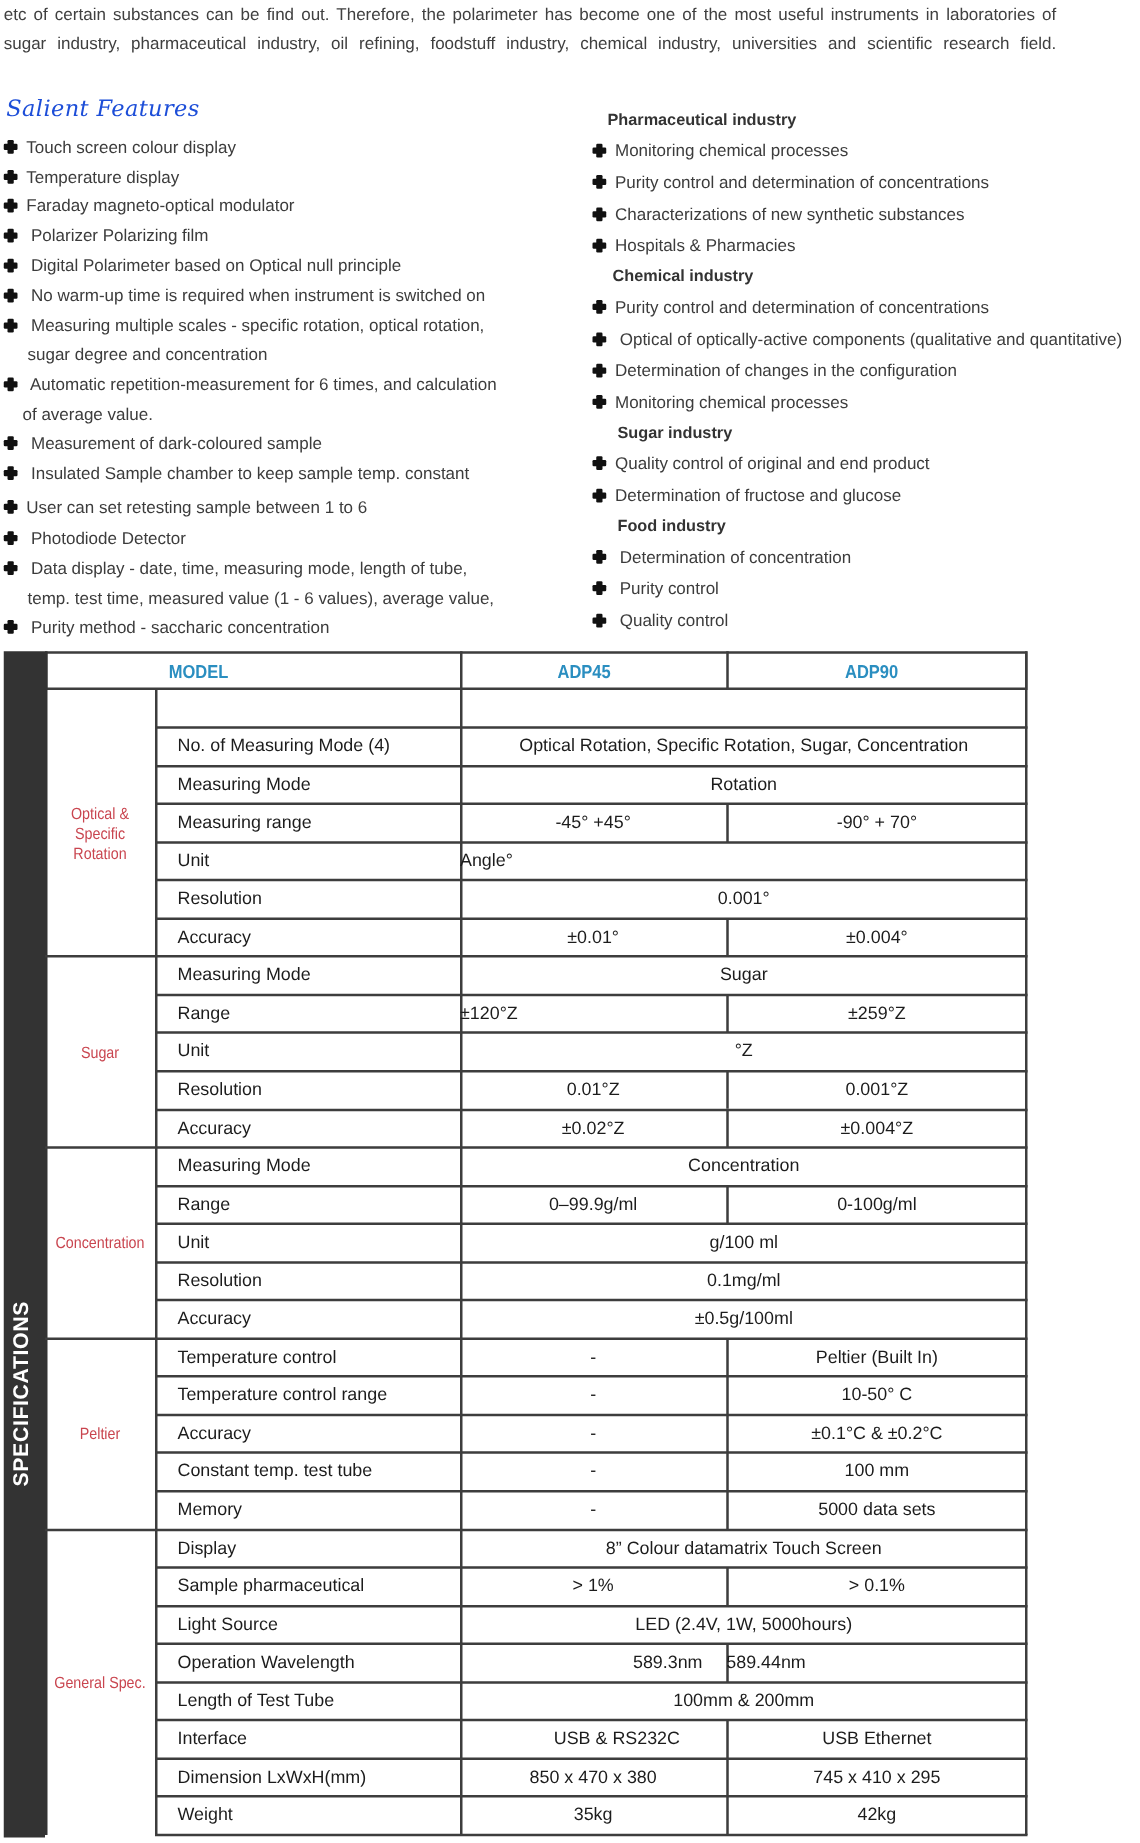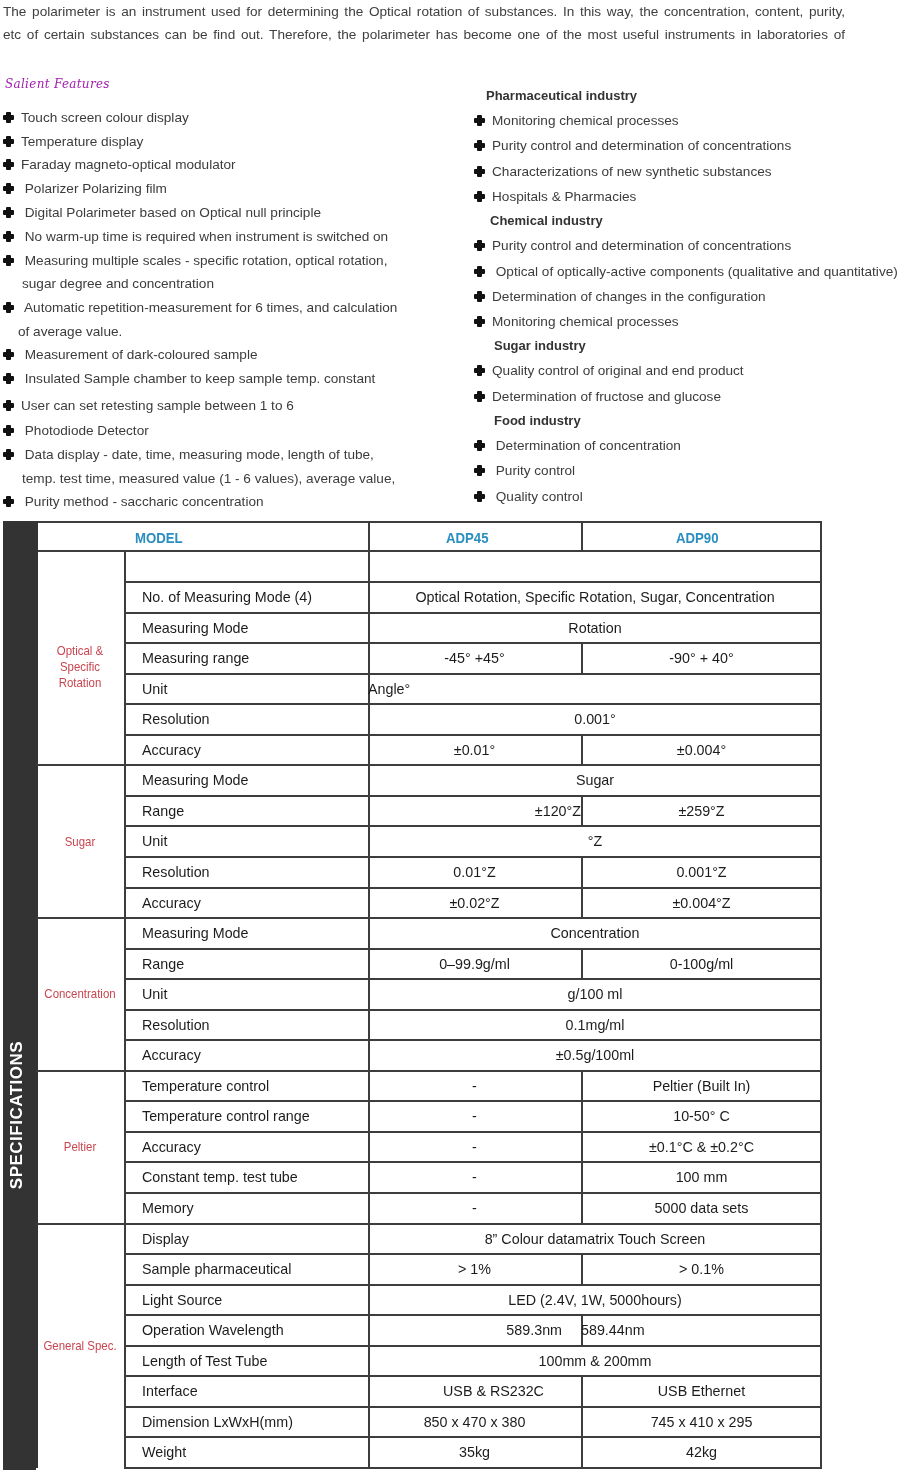--- a/index.html
+++ b/index.html
@@ -2,21 +2,21 @@
 <html><head>
 <meta charset="utf-8">
 <style>
   html, body { margin:0; padding:0; background:#ffffff; }
   body { width:912px; height:1474px; position:relative; overflow:hidden;
          font-family:"Liberation Sans", sans-serif; color:#3a3a3a; }
   .intro { position:absolute; left:3px; top:1px; width:842px; font-size:13.6px; line-height:22.5px;
            color:#404040; text-align:justify; text-align-last:justify; }
   .intro p { margin:0; }
   .salient { position:absolute; left:5px; top:77px; font-family:"DejaVu Serif", serif; font-style:italic;
-             font-size:12px; color:#a21caf; letter-spacing:0.3px; }
+             font-size:18px; color:#1d4ed8; letter-spacing:0.3px; }
   .feat { position:absolute; left:3px; font-size:13.6px; color:#3c3c3c; white-space:nowrap; }
   .bullet { display:inline-block; width:11px; height:11px; position:relative; vertical-align:-1px; margin-right:7px; }
   .bullet::before, .bullet::after { content:""; position:absolute; background:#111; border-radius:1px; }
   .bullet::before { left:3px; top:0; width:5px; height:11px; }
   .bullet::after { left:0; top:3px; width:11px; height:5px; }
   .cont { position:absolute; font-size:13.6px; color:#3c3c3c; white-space:nowrap; }
   .ind-h { position:absolute; font-size:13px; font-weight:bold; color:#333; white-space:nowrap; }
 
   
   .sidebar { position:absolute; left:3px; top:521px; width:33px; height:949px; background:#333333; }
@@ -30,22 +30,22 @@
   .vline { position:absolute; width:2px; background:#3d3d3d; }
   .hline { position:absolute; height:2px; background:#3d3d3d; }
   .cell { position:absolute; font-size:14.3px; color:#1c1c1c; white-space:nowrap; }
   .grp { position:absolute; color:#c9454f; font-size:13px; text-align:center; line-height:16px;
          transform:scaleX(0.88); transform-origin:center; }
 </style>
 </head>
 <body>
 
 <div class="intro">
-  <p>The polarimeter is an instrument used for determining the Optical rotation of substances. In this way, the concentration, content, purity,</p>
   <p>etc of certain substances can be find out. Therefore, the polarimeter has become one of the most useful instruments in laboratories of</p>
+  <p>sugar industry, pharmaceutical industry, oil refining, foodstuff industry, chemical  industry, universities and scientific research field.</p>
 </div>
 
 <div class="salient">Salient Features</div>
 
 <div id="features">
     <div class="feat" style="top: 110px;"><span class="bullet"></span><span>Touch screen colour display</span></div>
     <div class="feat" style="top: 134px;"><span class="bullet"></span><span>Temperature display</span></div>
     <div class="feat" style="top: 157px;"><span class="bullet"></span><span>Faraday magneto-optical modulator</span></div>
     <div class="feat" style="top: 181px;"><span class="bullet"></span><span> Polarizer Polarizing film</span></div>
     <div class="feat" style="top: 205px;"><span class="bullet"></span><span> Digital Polarimeter based on Optical null principle</span></div>
@@ -102,39 +102,39 @@
     <div class="hline" style="left: 88px; top: 945.95px; width: 698px;"></div>
     <div class="cell" style="left: 106px; top: 68px;">No. of Measuring Mode (4)</div>
     <div class="cell" style="left: 332px; width: 454px; text-align: center; top: 68px;">Optical Rotation, Specific Rotation, Sugar,  Concentration</div>
     <div class="hline" style="left: 88px; top: 90.55px; width: 698px;"></div>
     <div class="cell" style="left: 106px; top: 98.55px;">Measuring Mode</div>
     <div class="cell" style="left: 332px; width: 454px; text-align: center; top: 98.55px;">Rotation</div>
     <div class="hline" style="left: 88px; top: 121.1px; width: 698px;"></div>
     <div class="cell" style="left: 106px; top: 129.1px;">Measuring range</div>
     <div class="vline" style="left: 545px; top: 122.1px; height: 30.55px;"></div>
     <div class="cell" style="left: 332px; width: 213px; text-align: center; top: 129.1px;">-45° +45°</div>
-    <div class="cell" style="left: 545px; width: 241px; text-align: center; top: 129.1px;">-90° + 40°</div>
+    <div class="cell" style="left: 545px; width: 241px; text-align: center; top: 129.1px;">-90° + 70°</div>
     <div class="hline" style="left: 88px; top: 151.65px; width: 698px;"></div>
     <div class="cell" style="left: 106px; top: 159.65px;">Unit</div>
     <div class="cell" style="left: 332px; width: 454px; top: 159.65px;">Angle°</div>
     <div class="hline" style="left: 88px; top: 182.2px; width: 698px;"></div>
     <div class="cell" style="left: 106px; top: 190.2px;">Resolution</div>
     <div class="cell" style="left: 332px; width: 454px; text-align: center; top: 190.2px;">0.001°</div>
     <div class="hline" style="left: 88px; top: 212.75px; width: 698px;"></div>
     <div class="cell" style="left: 106px; top: 220.75px;">Accuracy</div>
     <div class="vline" style="left: 545px; top: 213.75px; height: 30.55px;"></div>
     <div class="cell" style="left: 332px; width: 213px; text-align: center; top: 220.75px;">±0.01°</div>
     <div class="cell" style="left: 545px; width: 241px; text-align: center; top: 220.75px;">±0.004°</div>
     <div class="hline" style="left: 88px; top: 243.3px; width: 698px;"></div>
     <div class="cell" style="left: 106px; top: 251.3px;">Measuring Mode</div>
     <div class="cell" style="left: 332px; width: 454px; text-align: center; top: 251.3px;">Sugar</div>
     <div class="hline" style="left: 88px; top: 273.85px; width: 698px;"></div>
     <div class="cell" style="left: 106px; top: 281.85px;">Range</div>
     <div class="vline" style="left: 545px; top: 274.85px; height: 30.55px;"></div>
-    <div class="cell" style="left: 332px; width: 213px; text-align: right; top: 281.85px;">±120°Z</div>
+    <div class="cell" style="left: 332px; width: 213px; text-align: left; top: 281.85px;">±120°Z</div>
     <div class="cell" style="left: 545px; width: 241px; text-align: center; top: 281.85px;">±259°Z</div>
     <div class="hline" style="left: 88px; top: 304.4px; width: 698px;"></div>
     <div class="cell" style="left: 106px; top: 312.4px;">Unit</div>
     <div class="cell" style="left: 332px; width: 454px; text-align: center; top: 312.4px;">°Z</div>
     <div class="hline" style="left: 88px; top: 334.95px; width: 698px;"></div>
     <div class="cell" style="left: 106px; top: 342.95px;">Resolution</div>
     <div class="vline" style="left: 545px; top: 335.95px; height: 30.55px;"></div>
     <div class="cell" style="left: 332px; width: 213px; text-align: center; top: 342.95px;">0.01°Z</div>
     <div class="cell" style="left: 545px; width: 241px; text-align: center; top: 342.95px;">0.001°Z</div>
     <div class="hline" style="left: 88px; top: 365.5px; width: 698px;"></div>

